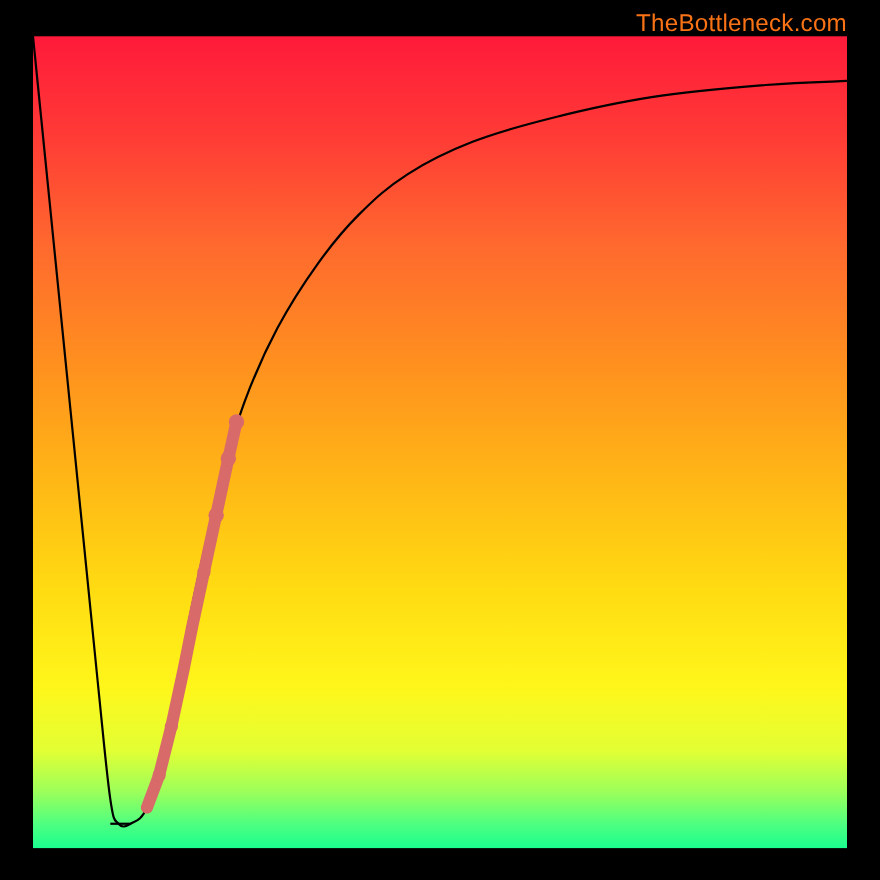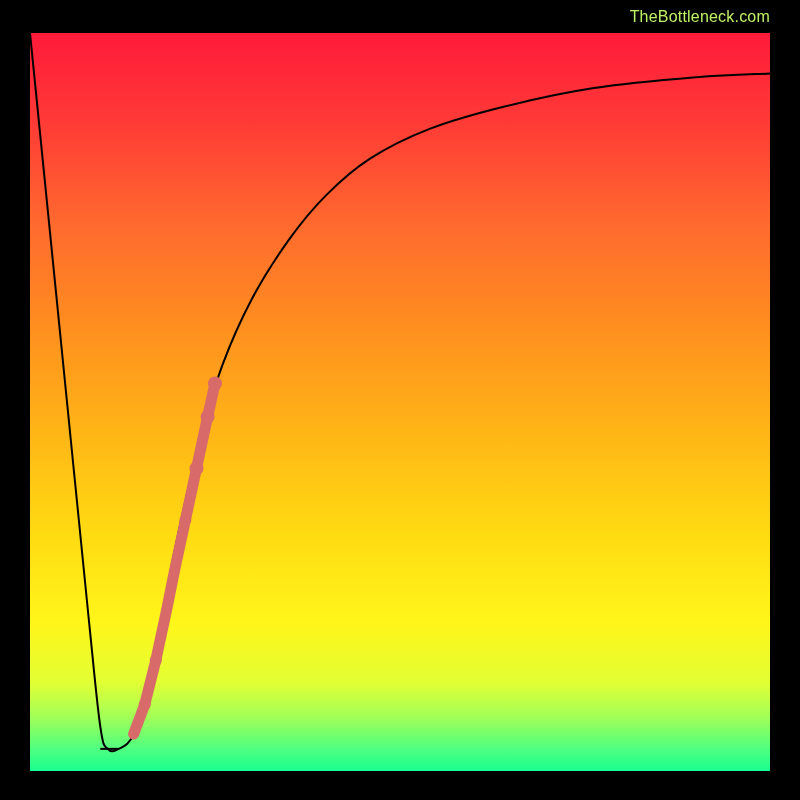--- a/index.html
+++ b/index.html
@@ -39,22 +39,22 @@
       #e2ff34 88%,
       #9dff5a 93%,
       #4fff80 97%,
       #1aff8f 100%
     );
   }
   .watermark {
     position: absolute;
     top: 8px;
     right: 30px;
-    color: #bef264;
-    font-size: 16px;
+    color: #f97316;
+    font-size: 22px;
     letter-spacing: 0.2px;
     font-weight: 400;
   }
   svg.curve {
     position: absolute;
     left: 30px;
     top: 33px;
     width: 740px;
     height: 738px;
     overflow: visible;

